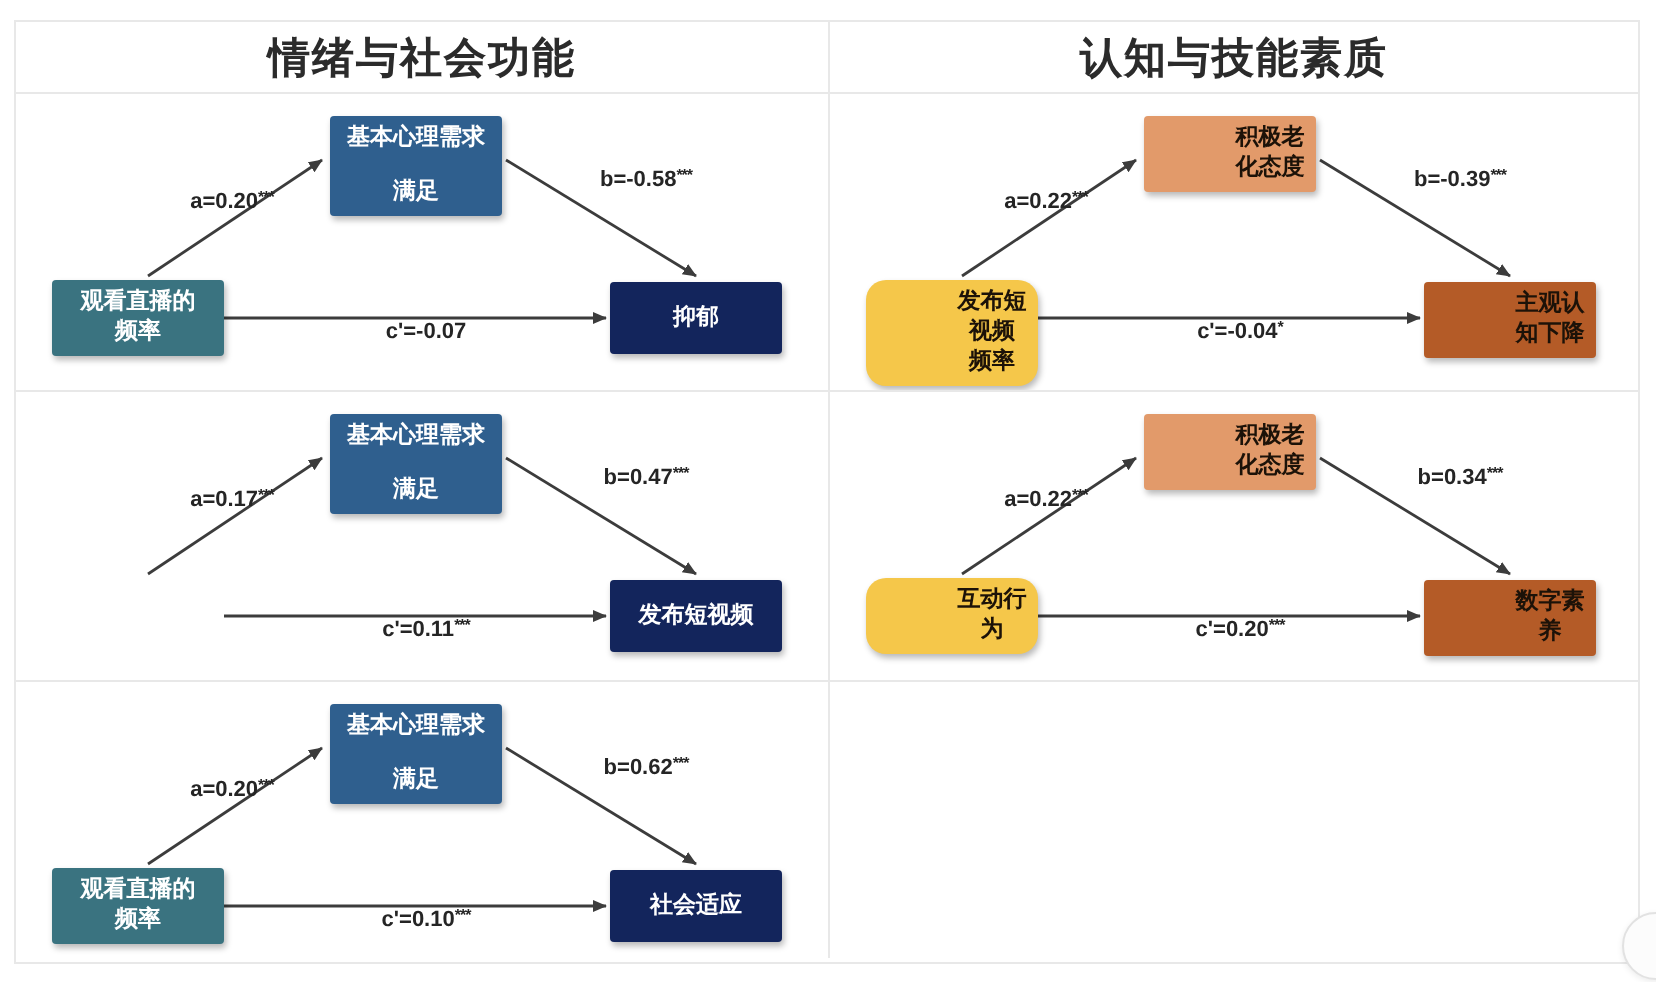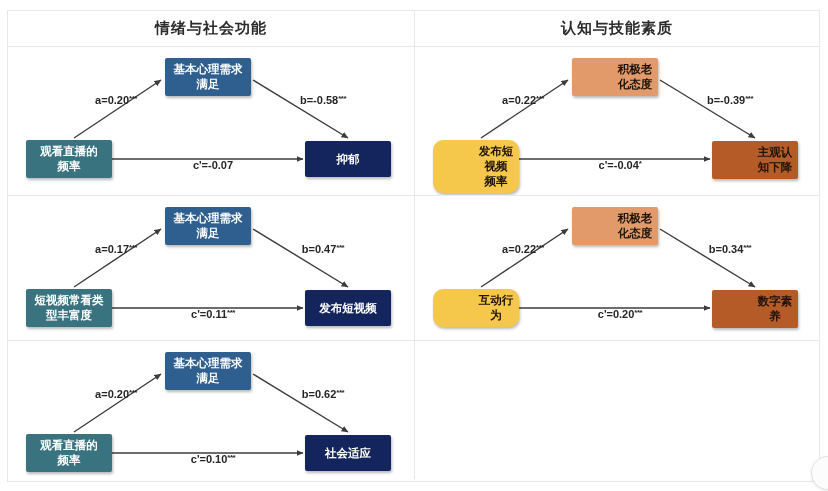--- a/index.html
+++ b/index.html
@@ -32,21 +32,21 @@
     overflow: hidden;
   }
   .cell.last-col { border-right: none; }
   .cell.last-row { border-bottom: none; }
   .title-cell {
     display: flex;
     align-items: center;
     justify-content: center;
   }
   .col-title {
-    font-size: 15px;
+    font-size: 21px;
     font-weight: bold;
     color: #2b2b2b;
     letter-spacing: 1px;
   }
   svg.arrows {
     position: absolute;
     left: 0; top: 0;
     width: 100%; height: 100%;
     overflow: visible;
   }
@@ -70,42 +70,42 @@
     font-size: 11.5px;
     font-weight: bold;
     line-height: 1.3;
     box-shadow: 1px 2px 3px rgba(0,0,0,0.28);
   }
   .node.predictor { left: 18px; top: 93px; }
   .node.mediator  { left: 157px; top: 11px; }
   .node.outcome   { left: 297px; top: 94px; }
   .left .node { color: #ffffff; }
   .left .predictor { background: var(--predictor-left, #3a7380); }
-  .left .mediator  { background: var(--mediator-left, #2f5f8e); }
+  .left .mediator  { background: var(--mediator-left, #2f5f8e); gap: 12px; }
   .left .outcome   { background: var(--outcome-left, #13255c); }
   .right .node { color: #1c1208; padding-left: 44px; }
   .right .predictor { background: var(--predictor-right, #f5c74a); border-radius: 10px; }
   .right .mediator  { background: var(--mediator-right, #e29a6a); }
   .right .outcome   { background: var(--outcome-right, #b45b27); }
   .plabel {
     position: absolute;
     width: 100px;
     text-align: center;
     font-size: 11px;
     font-weight: bold;
     color: var(--label-color, #252525);
     white-space: nowrap;
   }
   .plabel .stars {
     font-size: 8px;
     vertical-align: 3px;
     letter-spacing: -0.5px;
   }
   .a-label { left: 58px;  top: 47px; }
-  .b-label { left: 265px; top: 47px; }
+  .b-label { left: 265px; top: 36px; }
   .c-label { left: 155px; top: 112px; }
   #floating-button {
     position: absolute;
     left: 811px;
     top: 456px;
     width: 32px;
     height: 32px;
     border-radius: 50%;
     background: #fcfcfc;
     border: 1px solid #e2e2e2;
@@ -181,24 +181,20 @@
   <div class="cell left">
     <svg class="arrows">
       <line x1="66" y1="91" x2="153" y2="33" marker-end="url(#arr)"></line>
       <line x1="245" y1="33" x2="340" y2="91" marker-end="url(#arr)"></line>
       <line x1="104" y1="112" x2="295" y2="112" marker-end="url(#arr)"></line>
     </svg>
     <div class="node mediator">
       <div>基本心理需求</div>
       <div>满足</div>
     </div>
-    <div class="node predictor">
-      <div>短视频常看类</div>
-      <div>型丰富度</div>
-    </div>
     <div class="node outcome">
       <div>发布短视频</div>
       <div></div>
     </div>
     <div class="plabel a-label"><span>a=0.17</span><span class="stars">***</span></div>
     <div class="plabel b-label"><span>b=0.47</span><span class="stars">***</span></div>
     <div class="plabel c-label"><span>c'=0.11</span><span class="stars">***</span></div>
   </div>
 
   <div class="cell right last-col">

